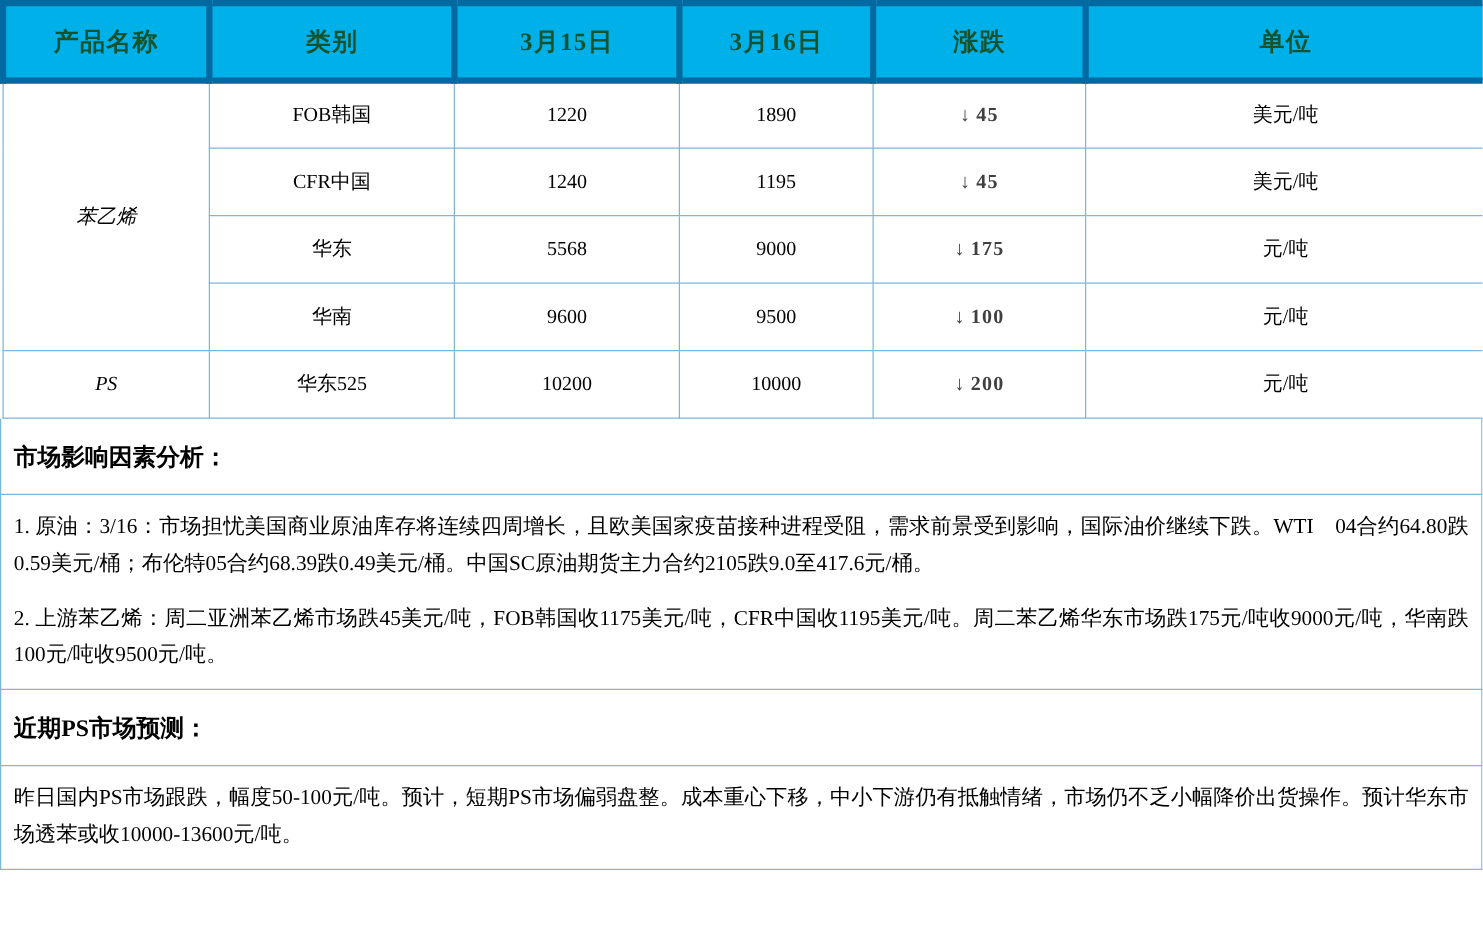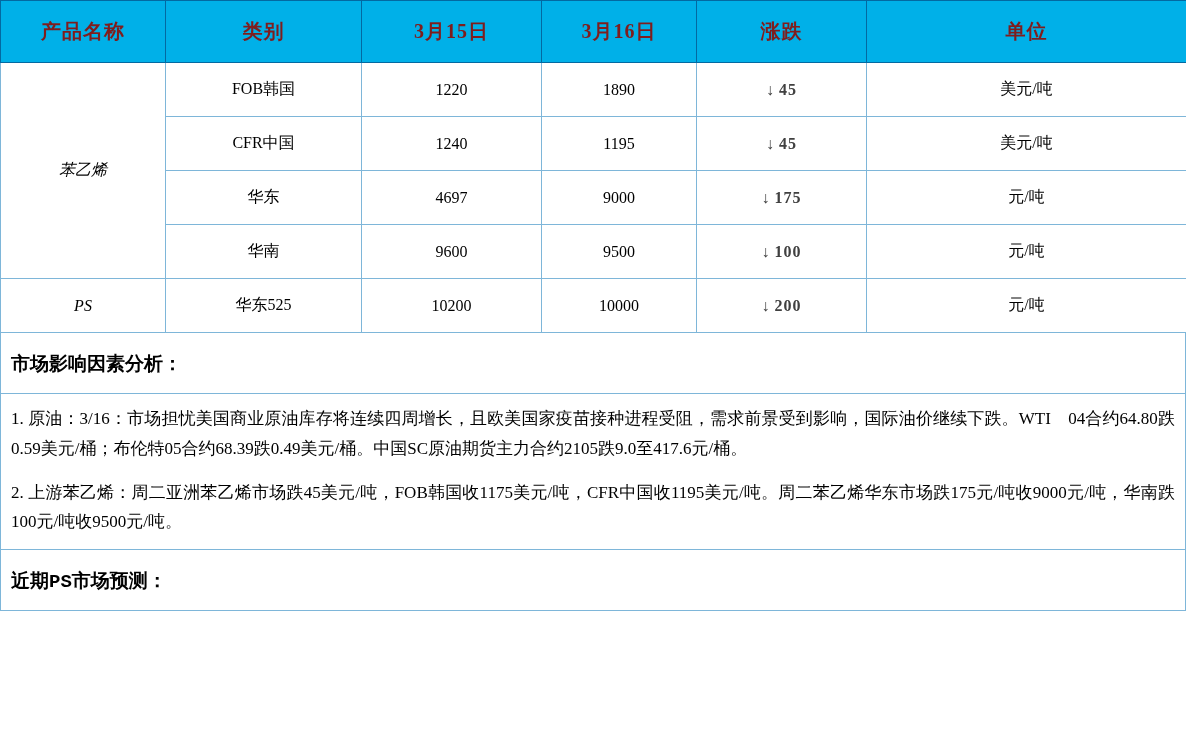--- a/index.html
+++ b/index.html
@@ -29,25 +29,25 @@
     border: 1px solid #7eb6d9;
     text-align: center;
     vertical-align: middle;
     font-size: 16px;
     height: 54px;
     padding: 0 4px;
     box-sizing: border-box;
   }
   table.price thead th {
     background: #00b0e8;
-    color: #7f1d1d;
+    color: #14532d;
     font-weight: bold;
     letter-spacing: 1px;
     height: 62px;
-    border: 1px solid #0369a1;
+    border: 5px solid #0369a1;
     font-size: 20px;
   }
   .col-a { width: 165px; }
   .col-b { width: 196px; }
   .col-c { width: 180px; }
   .col-d { width: 155px; }
   .col-e { width: 170px; }
   .col-f { width: 320px; }
 
   td.product-name {
@@ -68,21 +68,20 @@
     border: 1px solid #7eb6d9;
     border-top: none;
     box-sizing: border-box;
     width: 1186px;
   }
   .section-title {
     font-weight: bold;
     font-size: 19px;
     padding: 18px 10px 16px 10px;
     box-sizing: border-box;
-    font-family: Liberation Mono, monospace;
   }
   .section-body {
     font-size: 17px;
     line-height: 1.75;
     padding: 10px 10px 12px 10px;
     box-sizing: border-box;
   }
   .para {
     margin: 0 0 14px 0;
     text-align: justify;
@@ -126,21 +125,21 @@
       </tr>
       <tr>
         <td>CFR中国</td>
         <td>1240</td>
         <td>1195</td>
         <td class="change"><span class="arrow">↓</span><span>45</span></td>
         <td>美元/吨</td>
       </tr>
       <tr>
         <td>华东</td>
-        <td>4697</td>
+        <td>5568</td>
         <td>9000</td>
         <td class="change"><span class="arrow">↓</span><span>175</span></td>
         <td>元/吨</td>
       </tr>
       <tr>
         <td>华南</td>
         <td>9600</td>
         <td>9500</td>
         <td class="change"><span class="arrow">↓</span><span>100</span></td>
         <td>元/吨</td>
@@ -164,14 +163,19 @@
     <div class="section-body">
       <p class="para">1. 原油：3/16：市场担忧美国商业原油库存将连续四周增长，且欧美国家疫苗接种进程受阻，需求前景受到影响，国际油价继续下跌。WTI　04合约64.80跌0.59美元/桶；布伦特05合约68.39跌0.49美元/桶。中国SC原油期货主力合约2105跌9.0至417.6元/桶。</p>
       <p class="para">2. 上游苯乙烯：周二亚洲苯乙烯市场跌45美元/吨，FOB韩国收1175美元/吨，CFR中国收1195美元/吨。周二苯乙烯华东市场跌175元/吨收9000元/吨，华南跌100元/吨收9500元/吨。</p>
     </div>
   </div>
 
   <div class="section">
     <div class="section-title">近期PS市场预测：</div>
   </div>
 
+  <div class="section">
+    <div class="section-body">
+      <p class="para">昨日国内PS市场跟跌，幅度50-100元/吨。预计，短期PS市场偏弱盘整。成本重心下移，中小下游仍有抵触情绪，市场仍不乏小幅降价出货操作。预计华东市场透苯或收10000-13600元/吨。</p>
+    </div>
+  </div>
 
 </div>
 
 </body></html>

